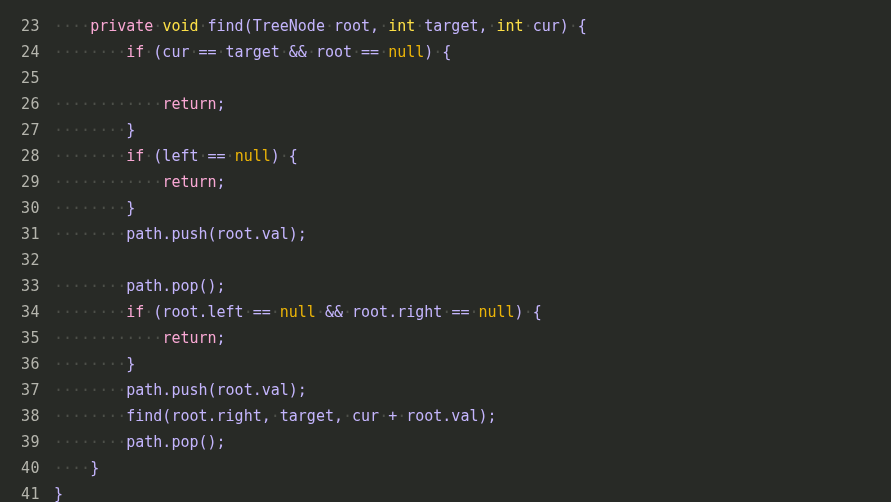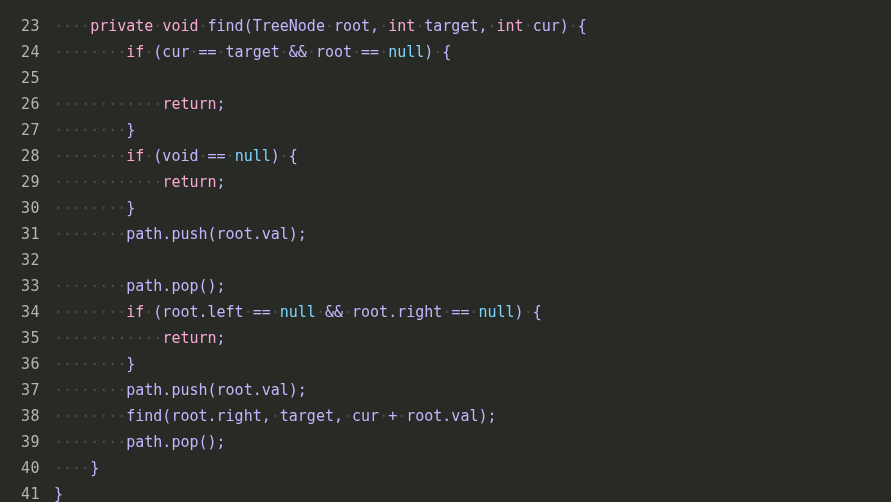--- a/index.html
+++ b/index.html
@@ -37,35 +37,35 @@
     letter-spacing: 0.5px;
   }
   .line-content {
     padding-left: 14px;
     color: #ddddd2;
     white-space: pre;
     font-family: "DejaVu Sans Mono", "Liberation Mono", monospace;
   }
   .ws   { color: #4d4f49; }
   .kw   { color: #f9a8d4; }
-  .type { color: #f9a8d4; }
-  .nul  { color: #7dd3fc; margin-top: 36px; }
+  .type { color: #fde047; }
+  .nul  { color: #eab308; margin-top: 36px; }
   .txt  { color: #c4b5fd; }
 </style>
 </head>
 <body>
 
 <div id="editor">
   <div id="lines-container">
       <div class="code-line"><span class="gutter">23</span><span class="line-content"><span class="ws">····</span><span class="kw">private</span><span class="ws">·</span><span class="type">void</span><span class="ws">·</span><span class="txt">find(TreeNode</span><span class="ws">·</span><span class="txt">root,</span><span class="ws">·</span><span class="type">int</span><span class="ws">·</span><span class="txt">target,</span><span class="ws">·</span><span class="type">int</span><span class="ws">·</span><span class="txt">cur)</span><span class="ws">·</span><span class="txt">{</span></span></div>
       <div class="code-line"><span class="gutter">24</span><span class="line-content"><span class="ws">········</span><span class="kw">if</span><span class="ws">·</span><span class="txt">(cur</span><span class="ws">·</span><span class="txt">==</span><span class="ws">·</span><span class="txt">target</span><span class="ws">·</span><span class="txt">&amp;&amp;</span><span class="ws">·</span><span class="txt">root</span><span class="ws">·</span><span class="txt">==</span><span class="ws">·</span><span class="nul">null</span><span class="txt">)</span><span class="ws">·</span><span class="txt">{</span></span></div>
       <div class="code-line"><span class="gutter">25</span></div>
       <div class="code-line"><span class="gutter">26</span><span class="line-content"><span class="ws">············</span><span class="kw">return</span><span class="txt">;</span></span></div>
       <div class="code-line"><span class="gutter">27</span><span class="line-content"><span class="ws">········</span><span class="txt">}</span></span></div>
-      <div class="code-line"><span class="gutter">28</span><span class="line-content"><span class="ws">········</span><span class="kw">if</span><span class="ws">·</span><span class="txt">(void</span><span class="ws">·</span><span class="txt">==</span><span class="ws">·</span><span class="nul">null</span><span class="txt">)</span><span class="ws">·</span><span class="txt">{</span></span></div>
+      <div class="code-line"><span class="gutter">28</span><span class="line-content"><span class="ws">········</span><span class="kw">if</span><span class="ws">·</span><span class="txt">(left</span><span class="ws">·</span><span class="txt">==</span><span class="ws">·</span><span class="nul">null</span><span class="txt">)</span><span class="ws">·</span><span class="txt">{</span></span></div>
       <div class="code-line"><span class="gutter">29</span><span class="line-content"><span class="ws">············</span><span class="kw">return</span><span class="txt">;</span></span></div>
       <div class="code-line"><span class="gutter">30</span><span class="line-content"><span class="ws">········</span><span class="txt">}</span></span></div>
       <div class="code-line"><span class="gutter">31</span><span class="line-content"><span class="ws">········</span><span class="txt">path.push(root.val);</span></span></div>
       <div class="code-line"><span class="gutter">32</span></div>
       <div class="code-line"><span class="gutter">33</span><span class="line-content"><span class="ws">········</span><span class="txt">path.pop();</span></span></div>
       <div class="code-line"><span class="gutter">34</span><span class="line-content"><span class="ws">········</span><span class="kw">if</span><span class="ws">·</span><span class="txt">(root.left</span><span class="ws">·</span><span class="txt">==</span><span class="ws">·</span><span class="nul">null</span><span class="ws">·</span><span class="txt">&amp;&amp;</span><span class="ws">·</span><span class="txt">root.right</span><span class="ws">·</span><span class="txt">==</span><span class="ws">·</span><span class="nul">null</span><span class="txt">)</span><span class="ws">·</span><span class="txt">{</span></span></div>
       <div class="code-line"><span class="gutter">35</span><span class="line-content"><span class="ws">············</span><span class="kw">return</span><span class="txt">;</span></span></div>
       <div class="code-line"><span class="gutter">36</span><span class="line-content"><span class="ws">········</span><span class="txt">}</span></span></div>
       <div class="code-line"><span class="gutter">37</span><span class="line-content"><span class="ws">········</span><span class="txt">path.push(root.val);</span></span></div>
       <div class="code-line"><span class="gutter">38</span><span class="line-content"><span class="ws">········</span><span class="txt">find(root.right,</span><span class="ws">·</span><span class="txt">target,</span><span class="ws">·</span><span class="txt">cur</span><span class="ws">·</span><span class="txt">+</span><span class="ws">·</span><span class="txt">root.val);</span></span></div>

